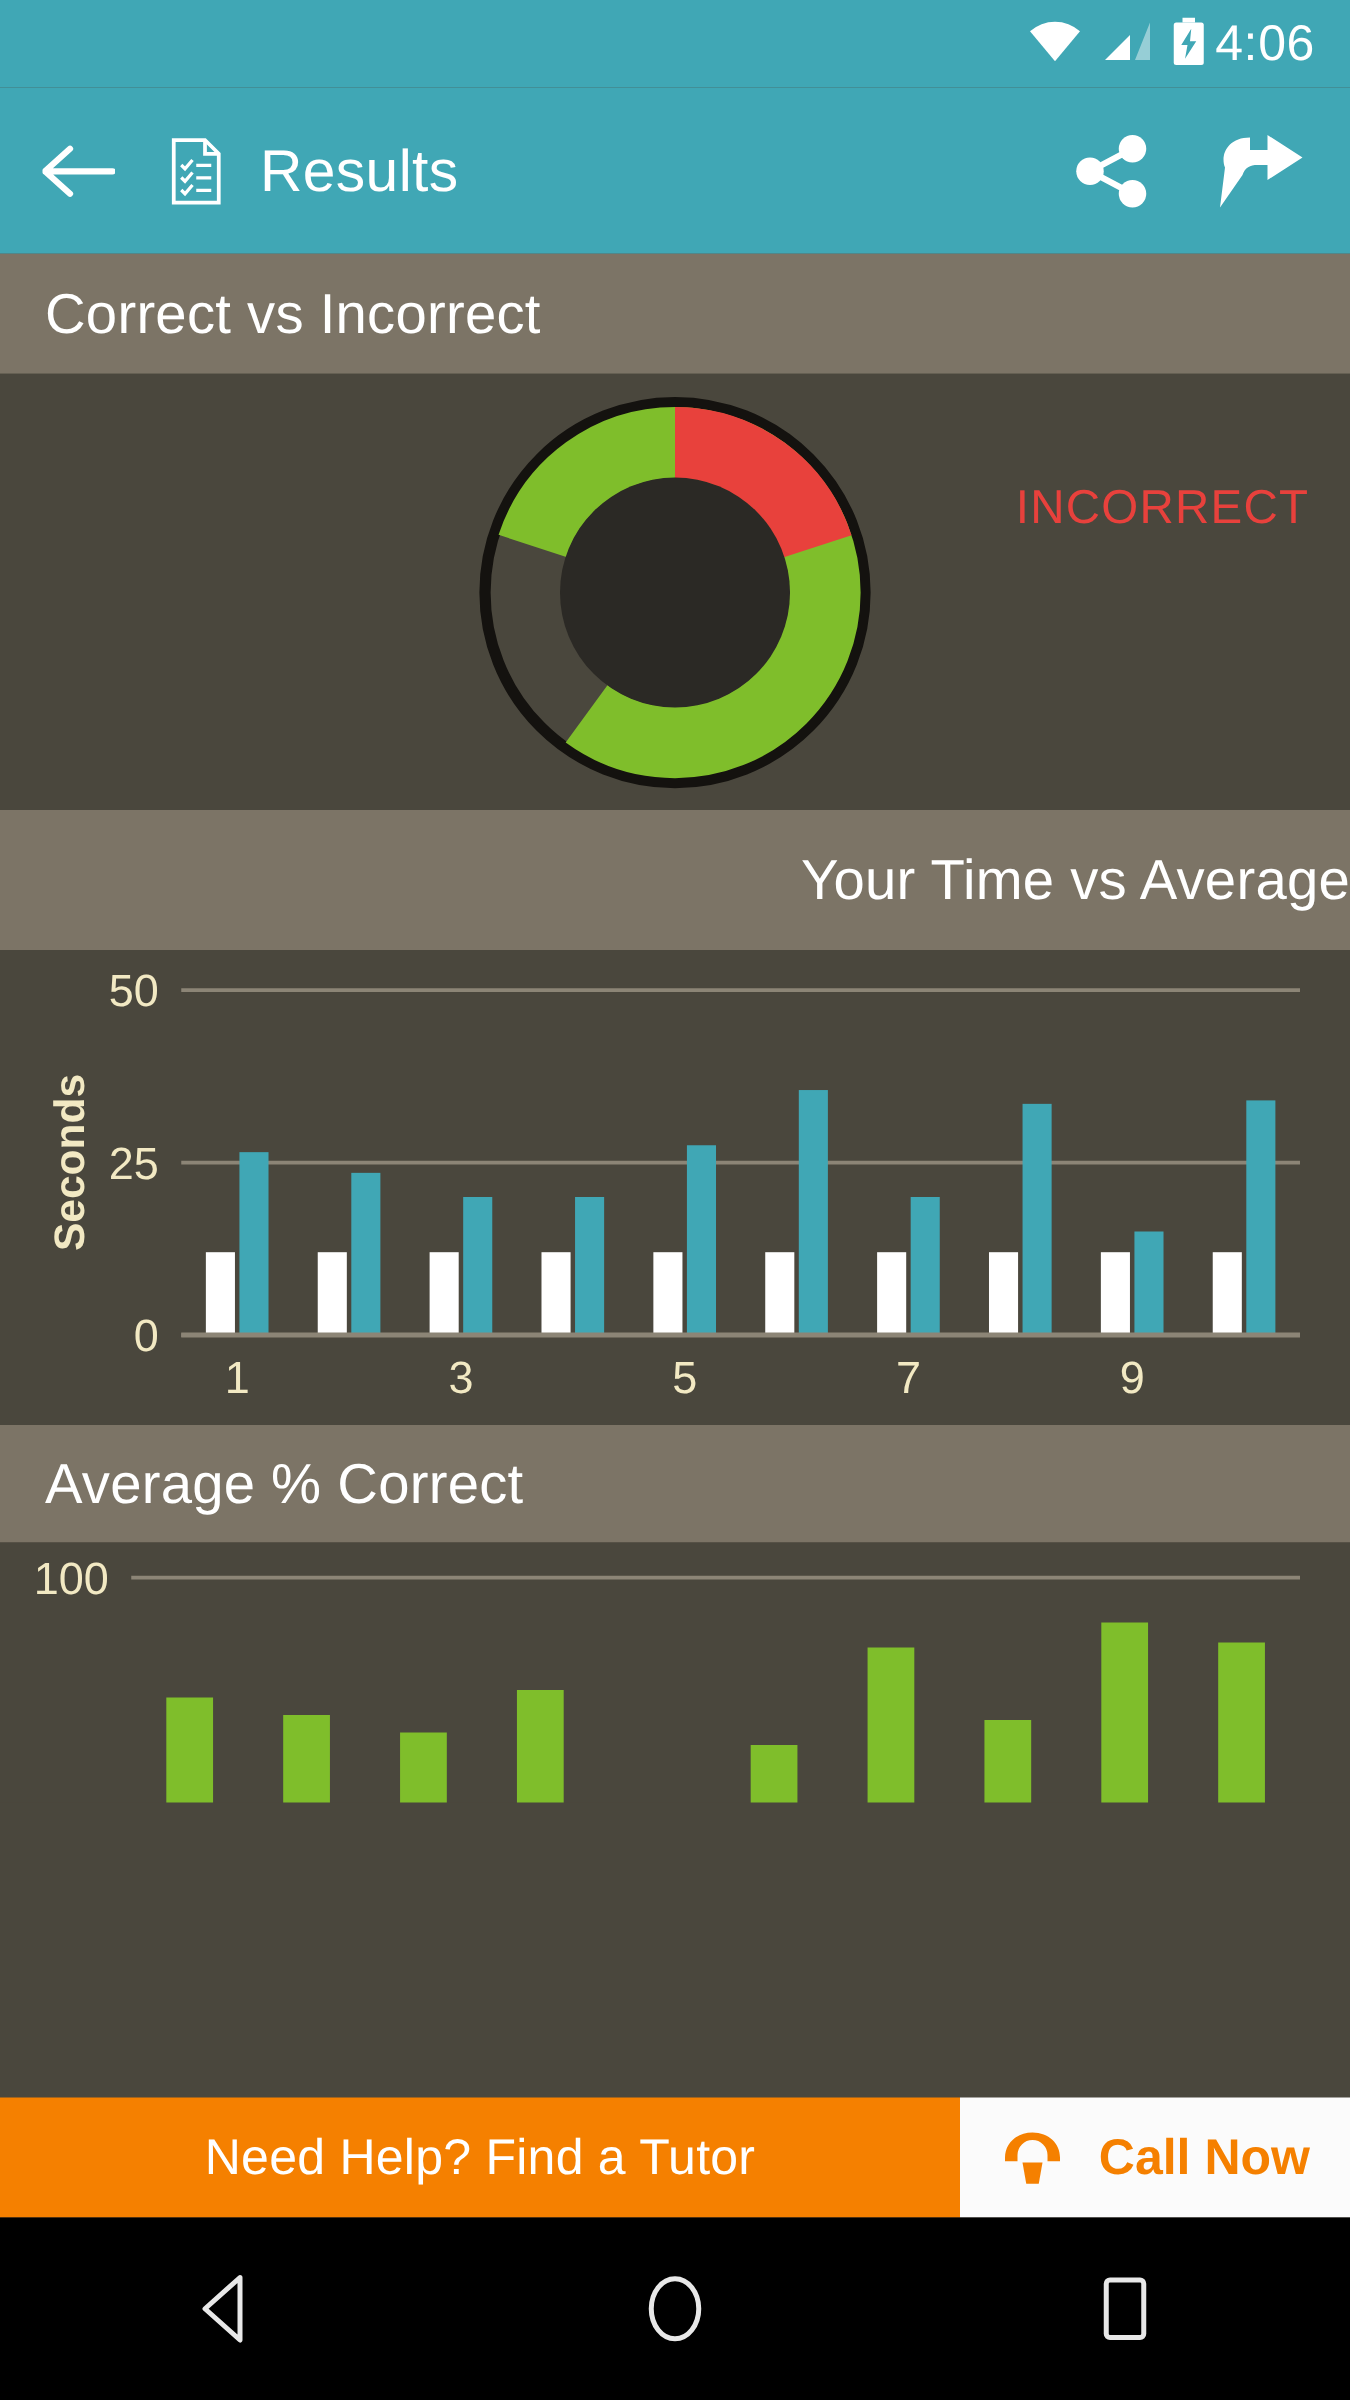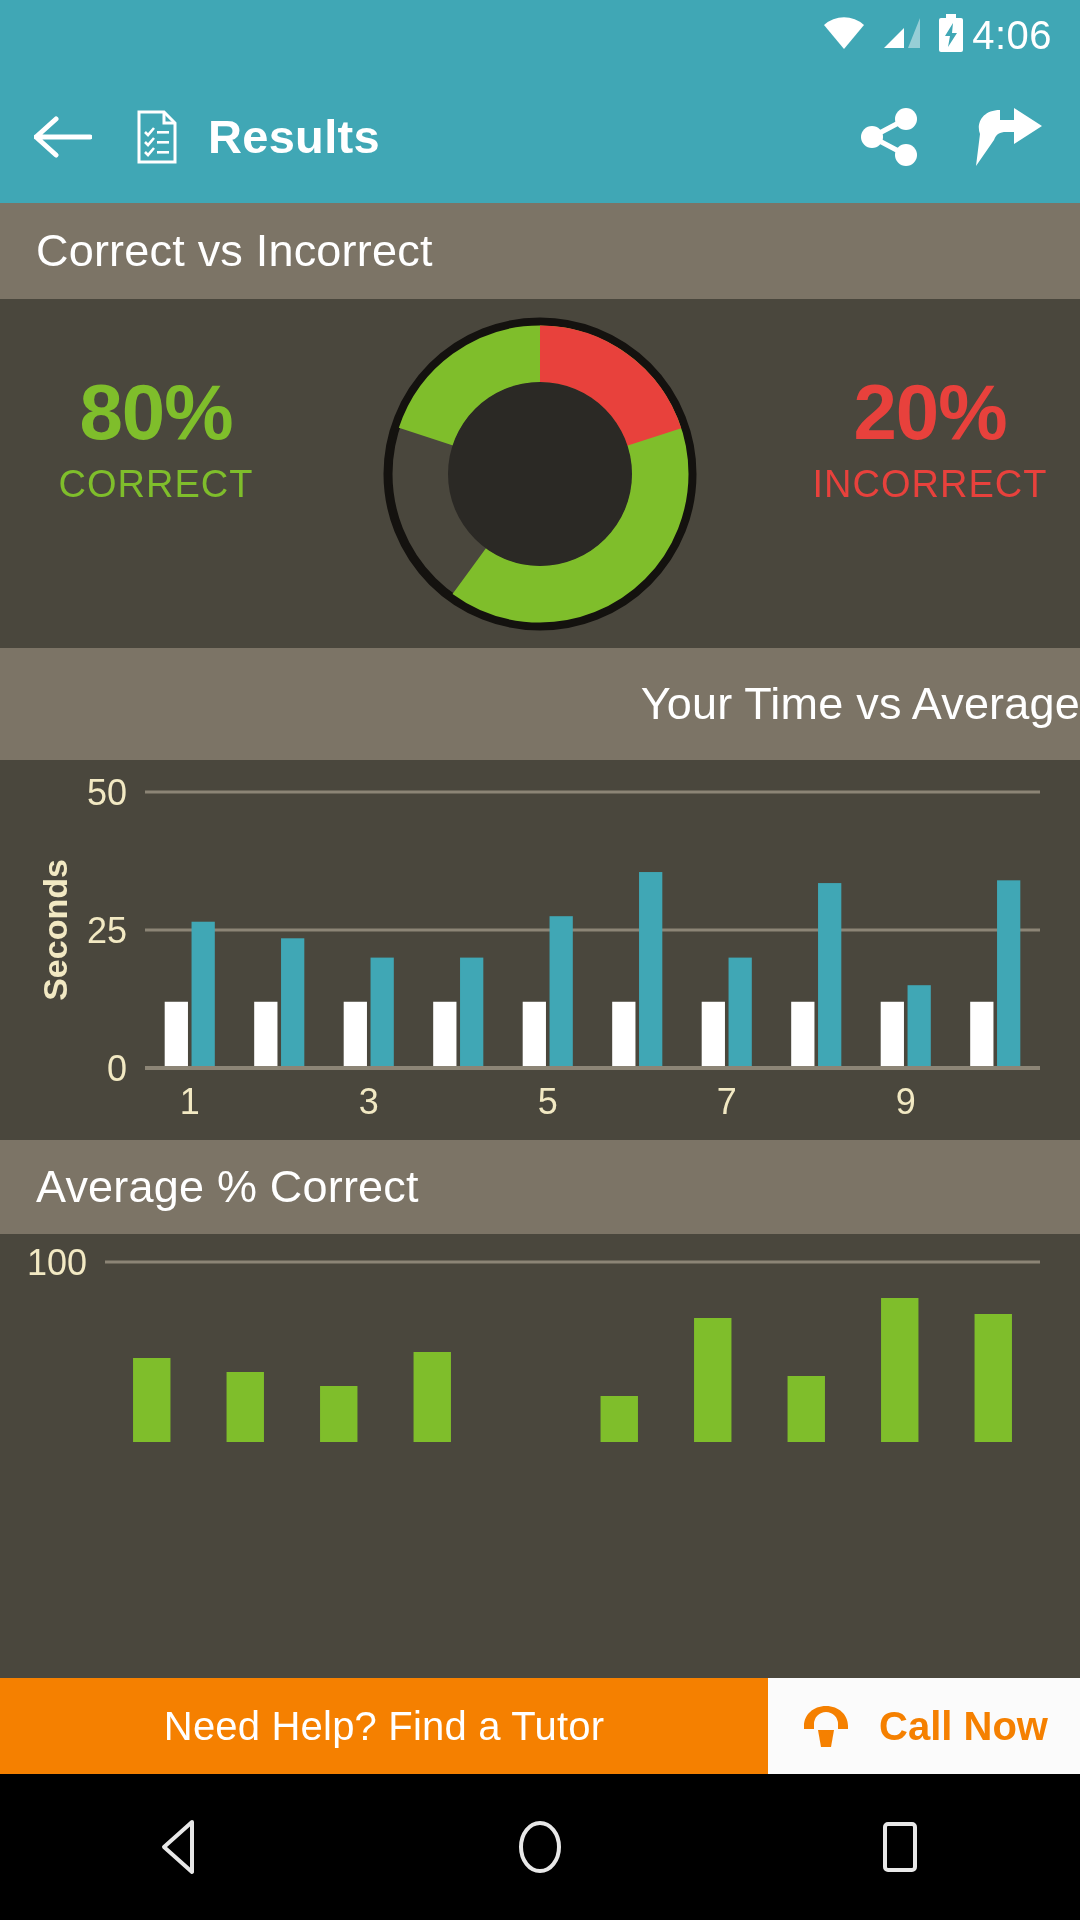--- a/index.html
+++ b/index.html
@@ -24,21 +24,21 @@
   }
 
   
   .appbar{
     height:133px;width:1080px;background:#40a7b5;
     display:flex;align-items:center;padding:0 34px;
   }
   .appbar .back{width:78px;display:flex;align-items:center;justify-content:flex-start;cursor:pointer;}
   .appbar .doc-icon{margin-left:24px;display:flex;align-items:center;}
   .appbar .title{
-    color:#ffffff;font-size:47px;font-weight:bold;margin-left:30px;
+    color:#ffffff;font-size:47px;font-weight:normal;margin-left:30px;
     letter-spacing:0.3px;white-space:nowrap;
   }
   .appbar .spacer{flex:1;}
   .appbar .act{margin-left:46px;display:flex;align-items:center;cursor:pointer;}
 
   
   .band{
     width:1080px;background:#7c7466;display:flex;align-items:center;
     padding-left:36px;
   }
@@ -154,38 +154,33 @@
       <path d="M30 6 C12 6 6 20 10 30 L6 62 L24 36 C26 30 30 28 36 28 L44 28 L44 40 L72 22 L44 4 L44 16 L30 16 Z" fill="#ffffff"></path>
     </svg>
   </div>
 </div>
 
 <div class="band band-1">
   <h2>Correct vs Incorrect</h2>
 </div>
 
 <div class="donut-panel">
-  <div class="stat left">
-    <div class="pct" style="color:#7fbe2b">80%</div>
-    <div class="lbl" style="color:#7fbe2b">CORRECT</div>
-  </div>
 
   <div class="donut-wrap">
     <svg width="322" height="322" viewBox="0 0 322 322">
       <circle cx="161" cy="161" r="152" fill="none" stroke="#14120f" stroke-width="9"></circle>
 
       <circle cx="161" cy="161" r="120" fill="none" stroke="#7fbe2b" stroke-width="57" stroke-dasharray="603.2 150.8" stroke-dashoffset="150.8" transform="rotate(-90 161 161)"></circle>
 
       <circle cx="161" cy="161" r="120" fill="none" stroke="#e8413c" stroke-width="57" stroke-dasharray="150.8 603.2" stroke-dashoffset="0" transform="rotate(-90 161 161)"></circle>
       <circle cx="161" cy="161" r="92" fill="#2b2925"></circle>
     </svg>
   </div>
 
   <div class="stat right">
-    <div class="pct" style="color:#e8413c">20%</div>
     <div class="lbl" style="color:#e8413c">INCORRECT</div>
   </div>
 </div>
 
 <div class="band band-2">
   <h2>Your Time vs Average</h2>
 </div>
 
 <div class="chart-panel chart-1">
   <svg class="chart-svg" id="chart-time" width="1080" height="380" viewBox="0 0 1080 380">

